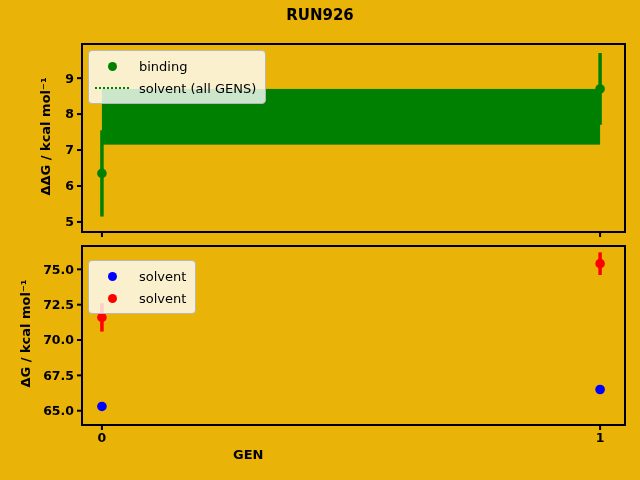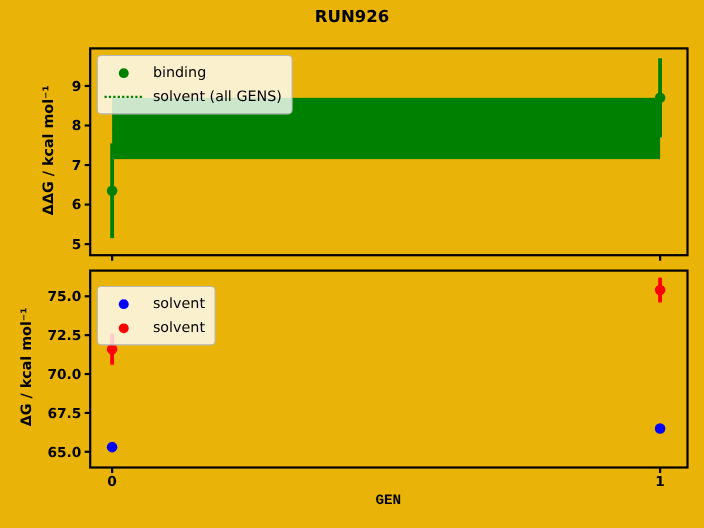--- a/index.html
+++ b/index.html
@@ -11,22 +11,22 @@
     position:absolute;top:6px;left:0;width:640px;text-align:center;
     font-size:15px;font-weight:bold;
   }
   .ylabel{
     position:absolute;transform:rotate(-90deg);white-space:nowrap;
     font-size:13px;font-weight:bold;text-align:center;width:220px;
   }
   .ylabel-top{left:-65px;top:129px;}
   .ylabel-bottom{left:-85px;top:326px;}
   .xlabel{
-    position:absolute;left:233px;top:447px;width:240px;text-align:center;
-    font-size:13px;font-weight:bold;font-family:Liberation Mono, monospace;
+    position:absolute;left:233px;top:447px;width:240px;
+    font-size:13px;font-weight:bold;
   }
   svg{position:absolute;left:0;top:0;}
   .legend{
     position:absolute;background:rgba(255,255,255,0.8);
     border:1px solid #b7b7b7;border-radius:4px;padding:4px 9px 4px 6px;
     font-size:13px;line-height:21px;z-index:5;
   }
   .legend-item{display:flex;align-items:center;height:22px;}
   .legend-handle{width:34px;display:flex;justify-content:center;align-items:center;margin-right:10px;flex:none;}
   .legend-dot{width:9px;height:9px;border-radius:50%;display:inline-block;}

